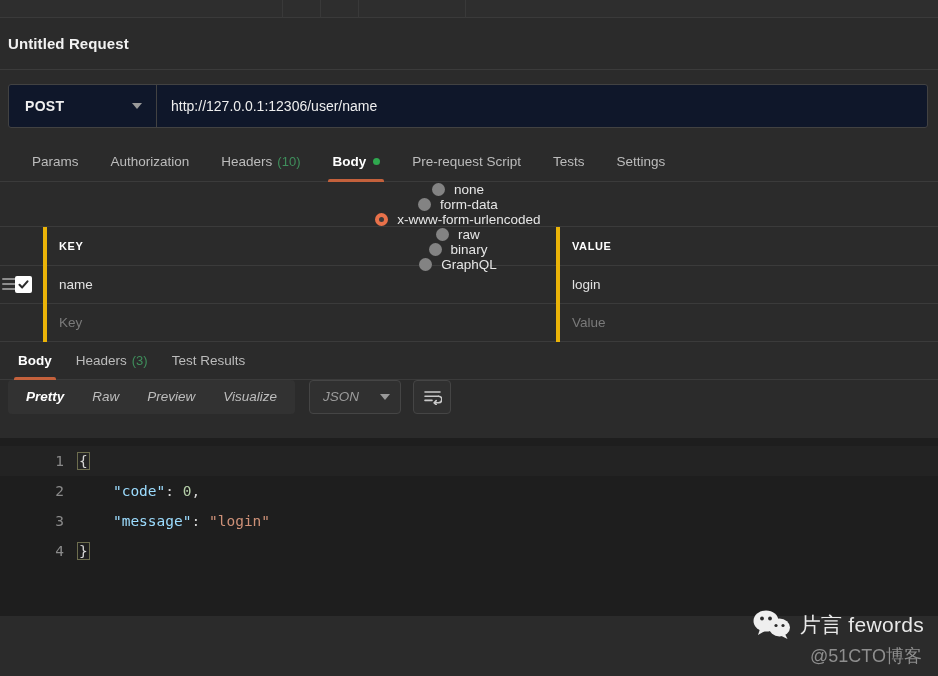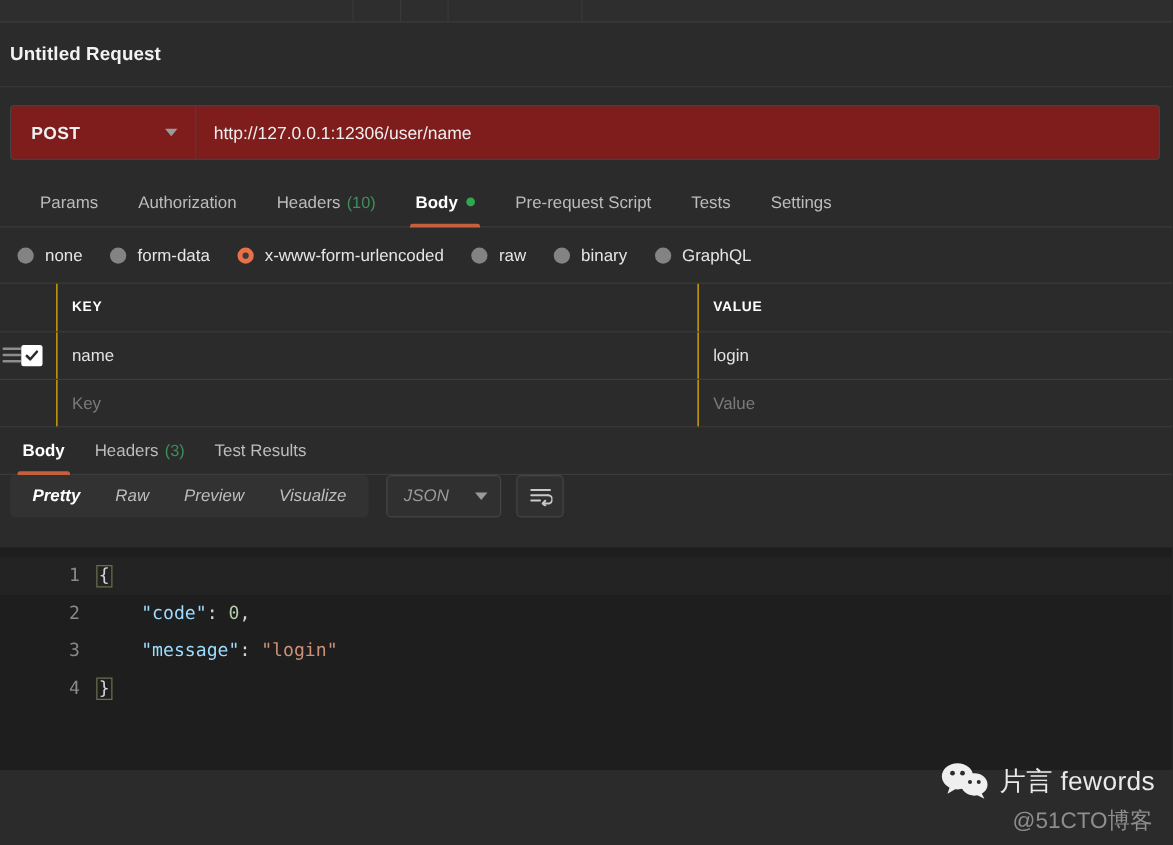--- a/index.html
+++ b/index.html
@@ -44,21 +44,21 @@
 
   
   .url-row {
     padding: 14px 10px 14px 8px;
     background: #2b2b2b;
   }
   .url-bar {
     height: 44px;
     border: 1px solid #424242;
     border-radius: 3px;
-    background: #7f1d1d;
+    background: #0f172a;
     display: flex;
     align-items: stretch;
   }
   .method-box {
     width: 148px;
     display: flex; align-items: center;
     justify-content: space-between;
     padding: 0 14px 0 16px;
     border-right: 1px solid #424242;
     cursor: pointer;
@@ -107,22 +107,22 @@
   .rtab .count { color: #3f8f5c; margin-left: 5px; font-size: 13px; }
   .green-dot {
     width: 7px; height: 7px; border-radius: 50%;
     background: #2fa84f; margin-left: 7px;
   }
 
   
   .radio-row {
     height: 45px;
     display: flex; align-items: center;
-    padding-left: 14px;
     border-bottom: 1px solid #3b3b3b;
+    flex-direction: column;
   }
   .radio-item {
     display: flex; align-items: center;
     margin-right: 22px;
     cursor: pointer;
   }
   .radio-dot {
     width: 13px; height: 13px; border-radius: 50%;
     background: #838383;
     margin-right: 9px;
@@ -132,21 +132,21 @@
     background: #3a3a3a;
     border: 4px solid #e8714a;
   }
   .radio-label { color: #e6e6e6; font-size: 13.5px; }
 
   
   .kvtable { width: 100%; border-collapse: collapse; }
   .kvtable tr { height: 38px; }
   .kvtable th, .kvtable td {
     border-bottom: 1px solid #3b3b3b;
-    border-right: 1px solid #eab308;
+    border-right: 4px solid #eab308;
     text-align: left;
     padding: 0 0 0 12px;
     vertical-align: middle;
   }
   .col-check { width: 45px; padding: 0 !important; position: relative; }
   .col-key { width: 513px; }
   .col-val { border-right: none !important; }
   .kvtable th {
     color: #ffffff; font-size: 11px;
     font-weight: bold; letter-spacing: .6px;

